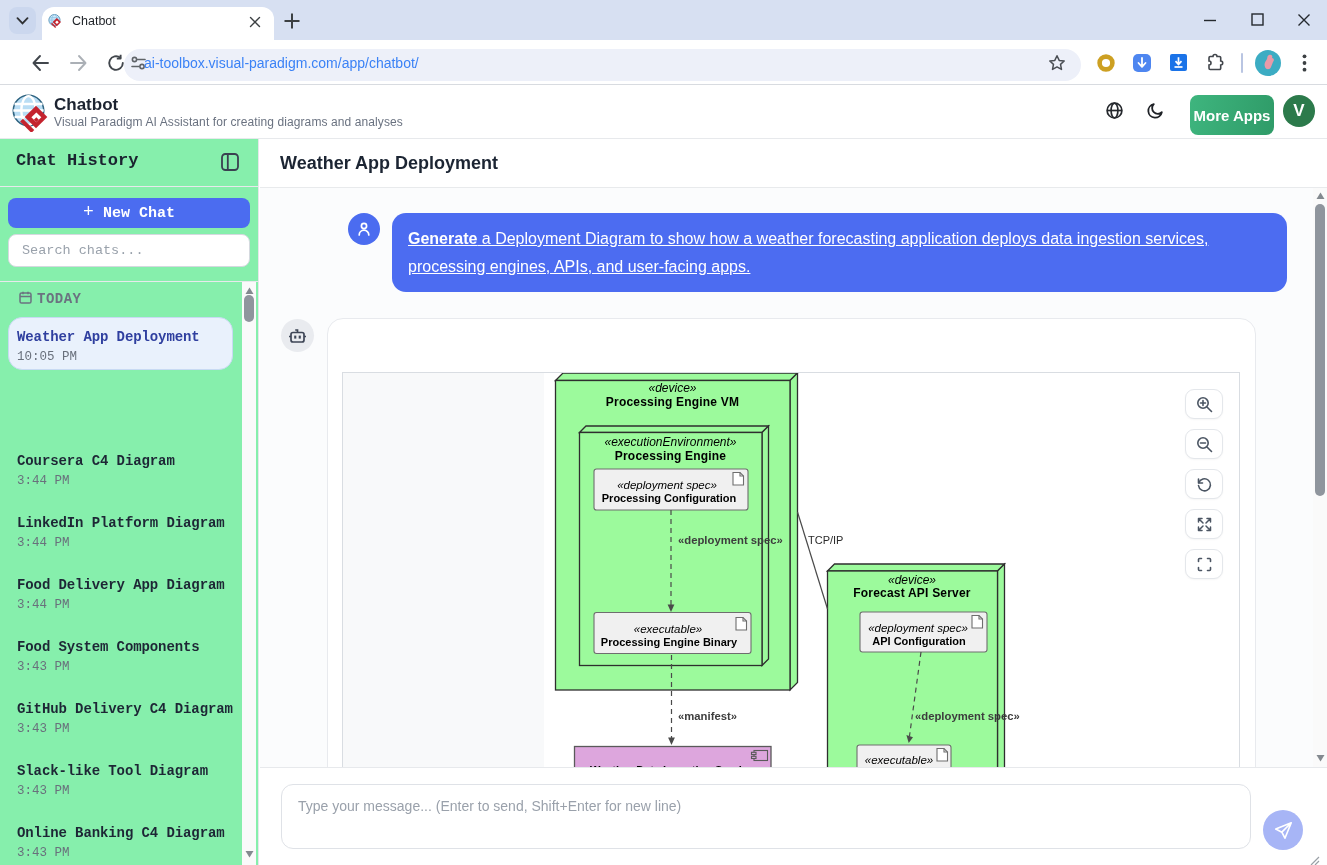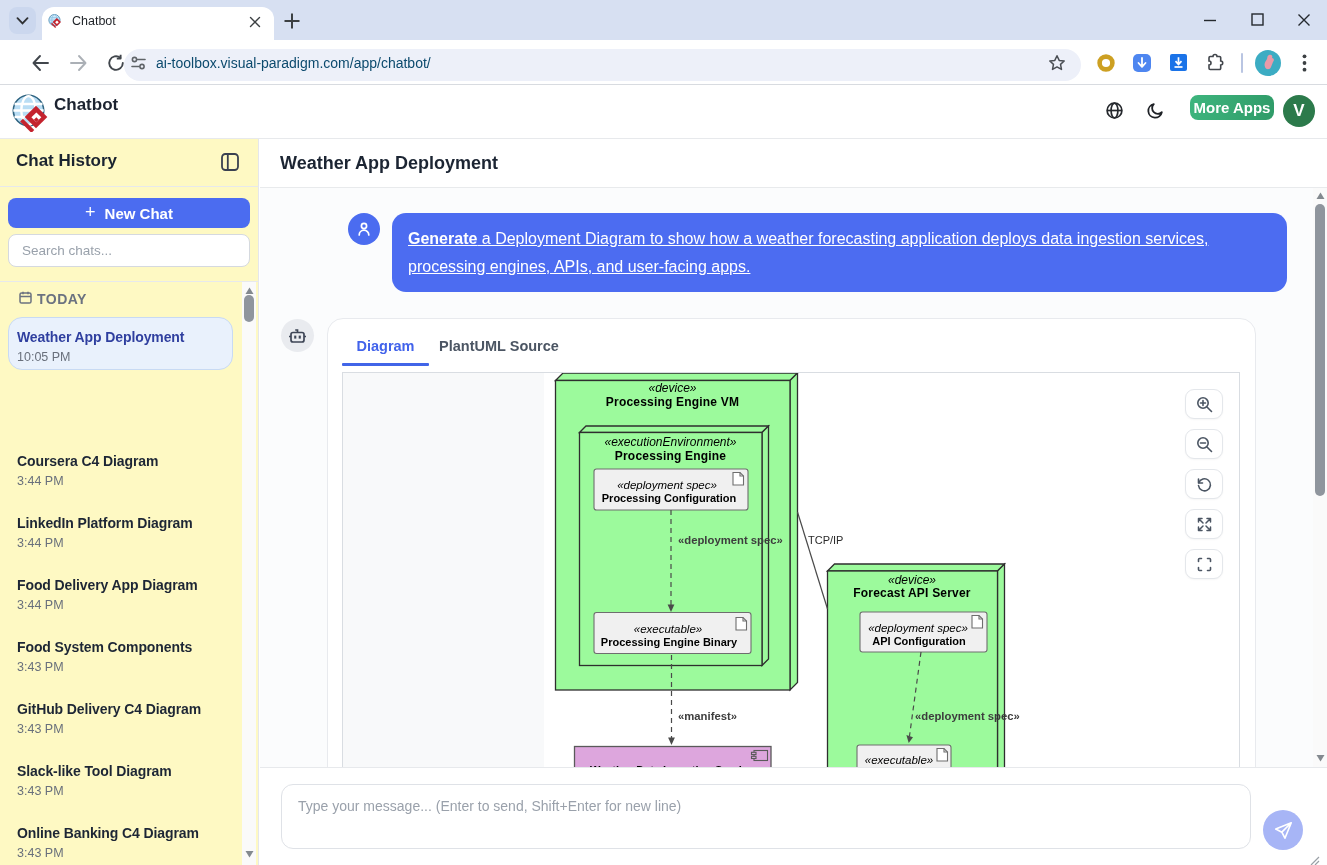--- a/index.html
+++ b/index.html
@@ -9,28 +9,28 @@
 
   
   #tabstrip { left:0; top:0; width:1327px; height:40px; background:#d7e0f2; }
   #tab { left:42px; top:7px; width:232px; height:33px; background:#fff; border-radius:12px 12px 0 0; }
   #chevbtn { left:9px; top:7px; width:27px; height:27px; border-radius:8px; background:#cbd7ee; }
   #toolbar { left:0; top:40px; width:1327px; height:45px; background:#fff; border-bottom:1px solid #d8dbe0; }
   #omnibox { left:124px; top:9px; width:957px; height:32px; border-radius:16px; background:#edf0f9; }
 
   
   #appheader { left:0; top:85px; width:1327px; height:54px; background:#fff; border-bottom:1px solid #e7e9ec; }
-  #moreapps { left:1190px; top:10px; width:84px; height:25px; border-radius:8px;
+  #moreapps { left:1190px; top:10px; width:84px; height:40px; border-radius:8px;
       background:linear-gradient(100deg,#3eb57e,#2f9b68); color:#fff; font-size:15px; font-weight:700;
       display:flex; align-items:center; justify-content:center; }
   #vavatar { left:1283px; top:10px; width:32px; height:32px; border-radius:50%; background:#2c7a4b;
       color:#fff; font-size:17px; font-weight:700; display:flex; align-items:center; justify-content:center; }
 
   
-  #sidebar { left:0; top:139px; width:259px; height:726px; background:#fef9c3; border-right:1px solid #e5e7eb; }
+  #sidebar { left:0; top:139px; width:259px; height:726px; background:#86efac; border-right:1px solid #e5e7eb;font-family:Liberation Mono, monospace; }
   #newchat { left:8px; top:59px; width:242px; height:30px; border-radius:8px; background:#4b6cf0;
       color:#fff; font-size:15px; font-weight:600; display:flex; align-items:center; justify-content:center; gap:9px; }
   #searchbox { left:8px; top:95px; width:242px; height:33px; border-radius:8px; border:1px solid #d5d9df; background:#fff;
       color:#99a1ab; font-size:13.5px; display:flex; align-items:center; padding-left:13px; }
   .sideitem { left:17px; width:210px; }
   .sideitem .t { font-size:14px; font-weight:700; color:#1d2635; white-space:nowrap; letter-spacing:-0.1px; }
   .sideitem .d { font-size:12.5px; color:#69707c; margin-top:5px; }
 
   
   #main { left:260px; top:139px; width:1067px; height:726px; background:#fbfcfd; }
@@ -108,21 +108,21 @@
       <path d="M15.8 9 A6.8 6.8 0 1 1 13.3 3.8" fill="none" stroke="#41464c" stroke-width="1.9" stroke-linecap="round"></path>
       <path d="M13.6 0.8 L13.6 4.6 L9.8 4.6" fill="none" stroke="#41464c" stroke-width="1.9" stroke-linejoin="round"></path>
     </svg>
   <div id="omnibox" class="abs"></div>
   <svg class="abs" style="left:130px;top:15px" width="17" height="16" viewBox="0 0 17 16">
       <circle cx="4.5" cy="4.5" r="2.1" fill="none" stroke="#5f6368" stroke-width="1.6"></circle>
       <path d="M7.5 4.5 H15" stroke="#5f6368" stroke-width="1.6" stroke-linecap="round"></path>
       <circle cx="12" cy="11.5" r="2.1" fill="none" stroke="#5f6368" stroke-width="1.6"></circle>
       <path d="M9 11.5 H2" stroke="#5f6368" stroke-width="1.6" stroke-linecap="round"></path>
     </svg>
-  <div class="abs" style="left:156px;top:15px;font-size:14px;color:#0c4a6e;">ai-toolbox.visual-paradigm.com/app/chatbot/</div>
+  <div class="abs" style="left:144px;top:15px;font-size:14px;color:#3b82f6;">ai-toolbox.visual-paradigm.com/app/chatbot/</div>
   <svg class="abs" style="left:1048px;top:14px" width="18" height="18" viewBox="0 0 18 18">
       <path d="M9 1.8 L11.2 6.4 L16.2 7 L12.5 10.4 L13.5 15.4 L9 12.9 L4.5 15.4 L5.5 10.4 L1.8 7 L6.8 6.4 Z" fill="none" stroke="#4a4e54" stroke-width="1.5" stroke-linejoin="round"></path>
     </svg>
 
   <svg class="abs" style="left:1097px;top:14px" width="18" height="18" viewBox="0 0 18 18">
       <circle cx="9" cy="9" r="6.4" fill="none" stroke="#cda022" stroke-width="4.6"></circle>
     </svg>
   <svg class="abs" style="left:1133px;top:14px" width="18" height="18" viewBox="0 0 18 18">
       <rect x="0" y="0" width="18" height="18" rx="5" fill="#4e86f0"></rect>
       <path d="M9 4 V12 M5.5 9 L9 12.8 L12.5 9" fill="none" stroke="#fff" stroke-width="1.8" stroke-linecap="round" stroke-linejoin="round"></path>
@@ -158,20 +158,21 @@
       </g>
       <g transform="rotate(45 24 23)">
         <rect x="16" y="15" width="16" height="16" fill="#c4232e"></rect>
         <rect x="21" y="19.5" width="7" height="7" fill="#fff"></rect>
         <rect x="24.5" y="23" width="3.5" height="3.5" fill="#c4232e"></rect>
         <rect x="16" y="33.5" width="16" height="4" fill="#c4232e"></rect>
       </g>
     </svg>
   </div>
   <div class="abs" style="left:54px;top:10px;font-size:17px;font-weight:700;color:#1c2330;">Chatbot</div>
+  <div class="abs" style="left:54px;top:29.5px;font-size:12px;color:#6a7280;letter-spacing:0.1px;">Visual Paradigm AI Assistant for creating diagrams and analyses</div>
   <svg class="abs" style="left:1106px;top:17px" width="17" height="17" viewBox="0 0 17 17">
       <circle cx="8.5" cy="8.5" r="7.4" fill="none" stroke="#25282d" stroke-width="1.7"></circle>
       <ellipse cx="8.5" cy="8.5" rx="3.4" ry="7.4" fill="none" stroke="#25282d" stroke-width="1.7"></ellipse>
       <path d="M1.1 8.5 H15.9" stroke="#25282d" stroke-width="1.7"></path>
     </svg>
   <svg class="abs" style="left:1147px;top:17px" width="17" height="17" viewBox="0 0 17 17">
       <path d="M14.8 10.2 A6.8 6.8 0 1 1 6.8 2.2 A5.4 5.4 0 0 0 14.8 10.2 Z" fill="none" stroke="#1e2126" stroke-width="1.8" stroke-linejoin="round"></path>
     </svg>
   <div id="moreapps" class="abs">More Apps</div>
   <div id="vavatar" class="abs">V</div>
@@ -253,24 +254,20 @@
 
     <div class="abs" style="left:21px;top:131px;width:33px;height:33px;border-radius:50%;background:#e9ebef"></div>
     <svg class="abs" style="left:28px;top:138px" width="19" height="19" viewBox="0 0 19 19">
         <rect x="3" y="6.5" width="13" height="9.5" rx="2" fill="none" stroke="#3e4656" stroke-width="1.7"></rect>
         <path d="M9.5 6.5 V4 H7.2" fill="none" stroke="#3e4656" stroke-width="1.7"></path>
         <rect x="6.2" y="9.6" width="2.1" height="3" fill="#3e4656"></rect>
         <rect x="10.7" y="9.6" width="2.1" height="3" fill="#3e4656"></rect>
         <path d="M1 10.5 h2 M16 10.5 h2" stroke="#3e4656" stroke-width="1.5"></path>
       </svg>
     <div id="card" class="abs">
-      <div id="tabs" class="abs">
-        <div style="width:87px;text-align:center;font-weight:700;color:#4263eb;padding-top:6px">Diagram<div style="margin-top:9px;height:3px;background:#4165e8;border-radius:1px"></div></div>
-        <div style="width:140px;text-align:center;font-weight:600;color:#4b5563;padding-top:6px">PlantUML Source</div>
-      </div>
       <div id="viewer" class="abs">
       <svg width="896" height="546" viewBox="342 372 896 546" style="display:block" font-family="Liberation Sans, sans-serif">
         <rect x="342" y="372" width="201" height="546" fill="#f8f9fa"></rect>
         <rect x="543" y="372" width="696" height="546" fill="#ffffff"></rect>
         <g stroke="#2e2e2e" stroke-width="1.3" fill="#9cfa9c">
 
           <polygon points="554.5,379.5 562,372 796.5,372 789,379.5"></polygon>
           <polygon points="789,379.5 796.5,372 796.5,681.5 789,689"></polygon>
           <rect x="554.5" y="379.5" width="234.5" height="309.5"></rect>
 

